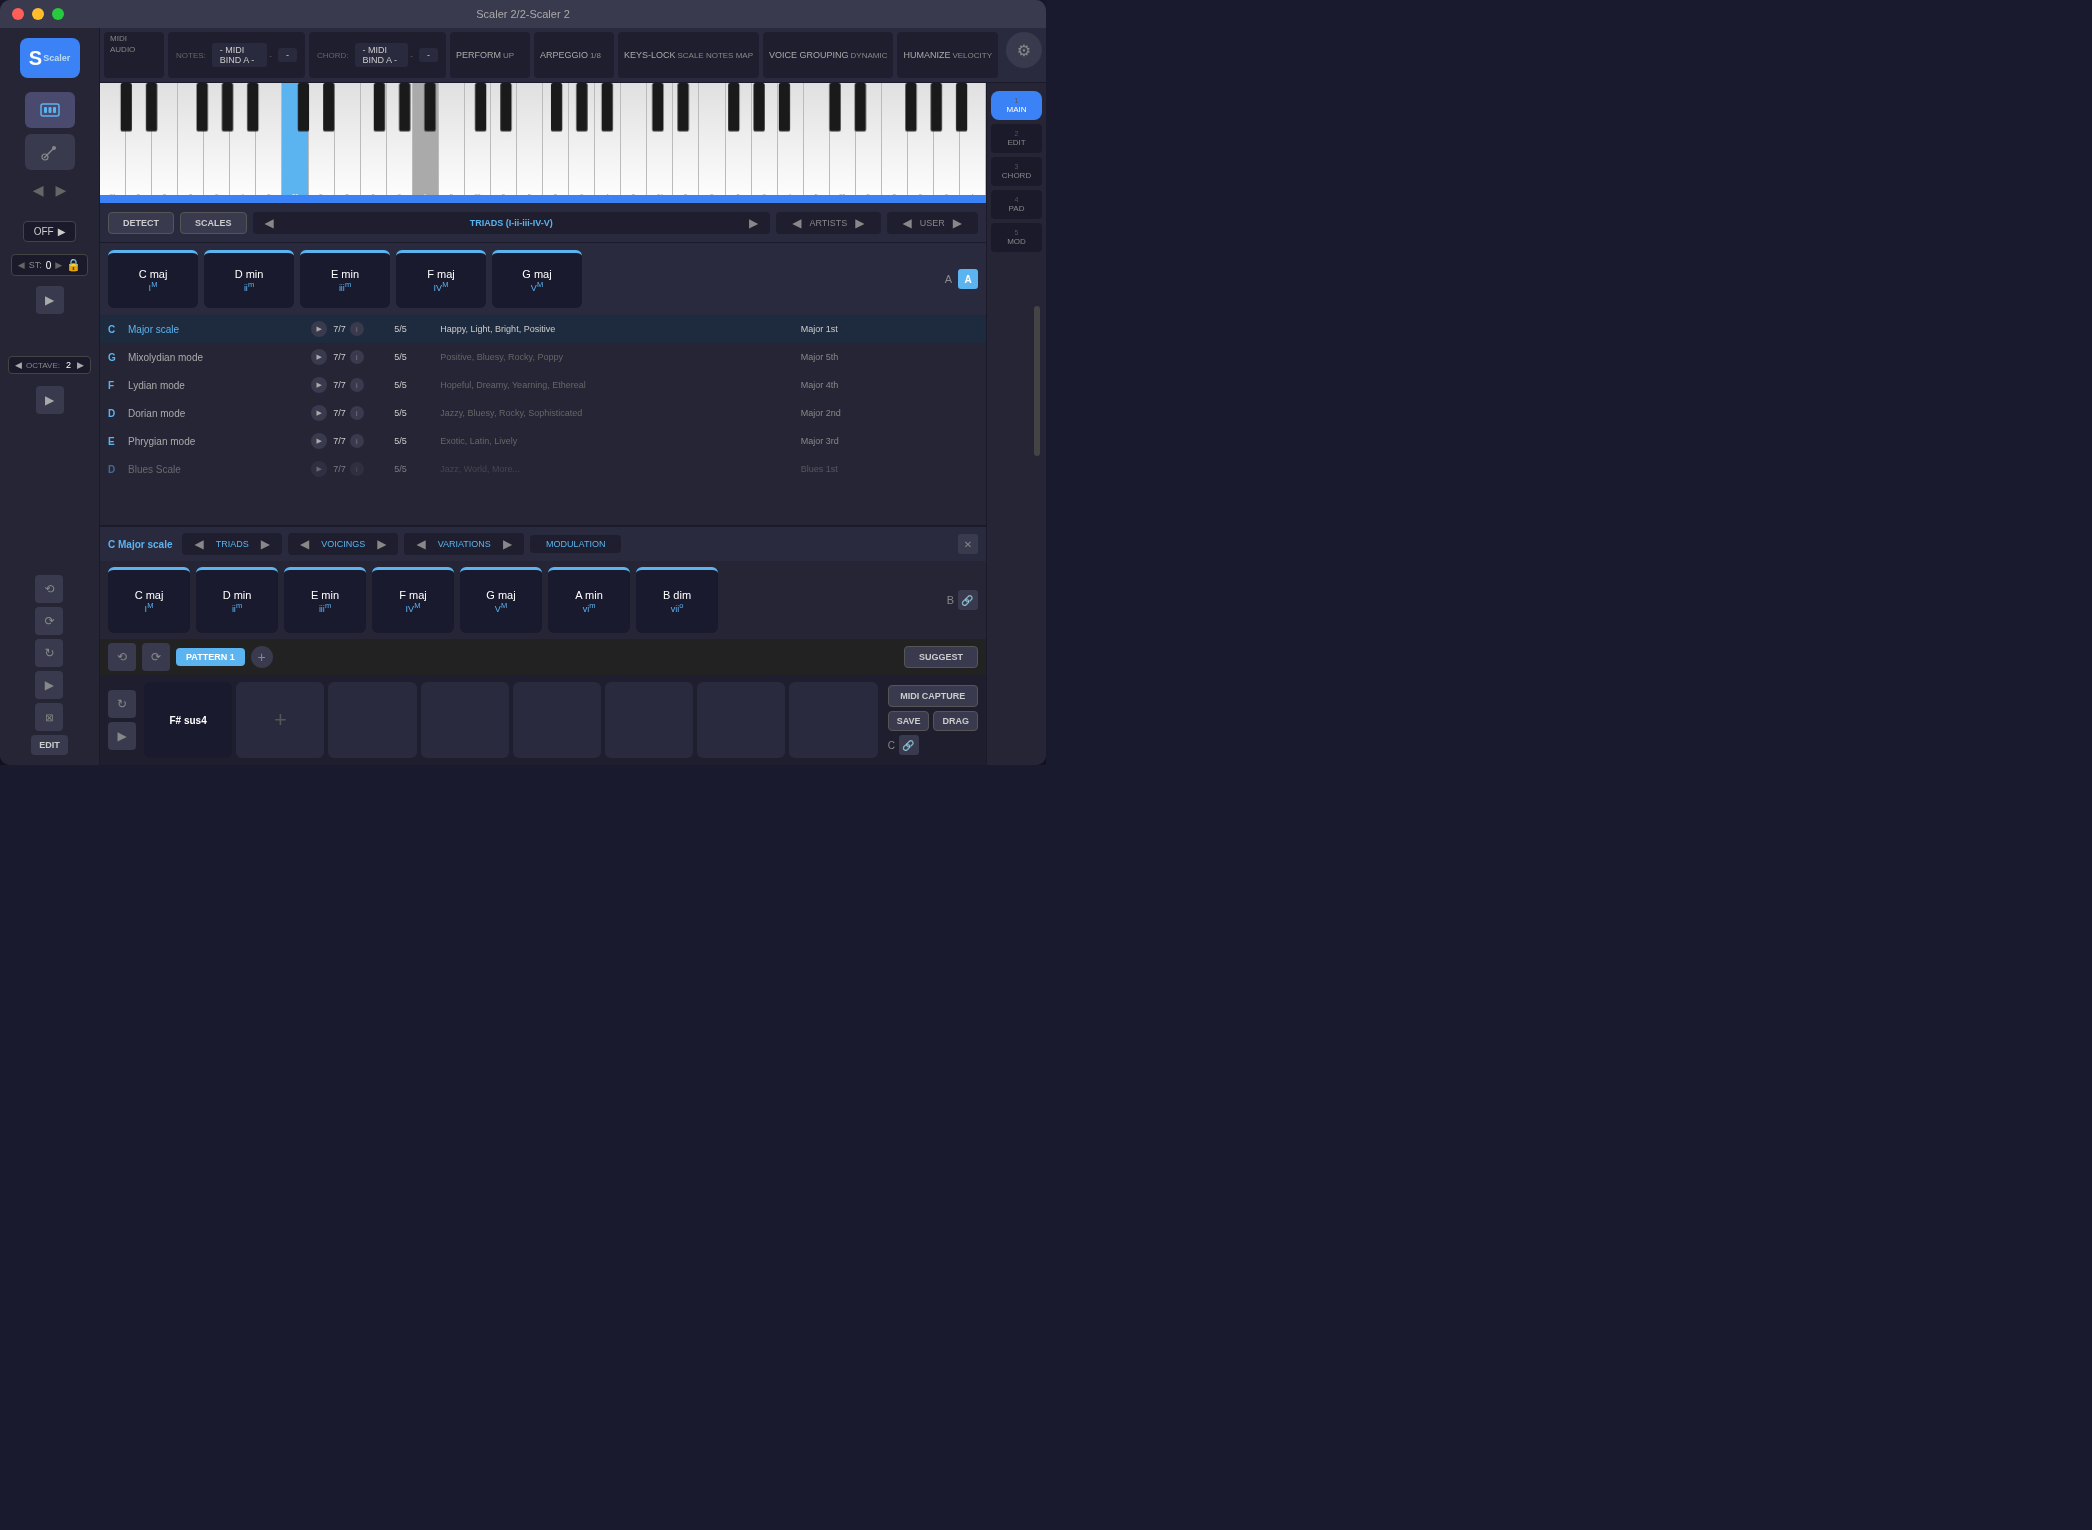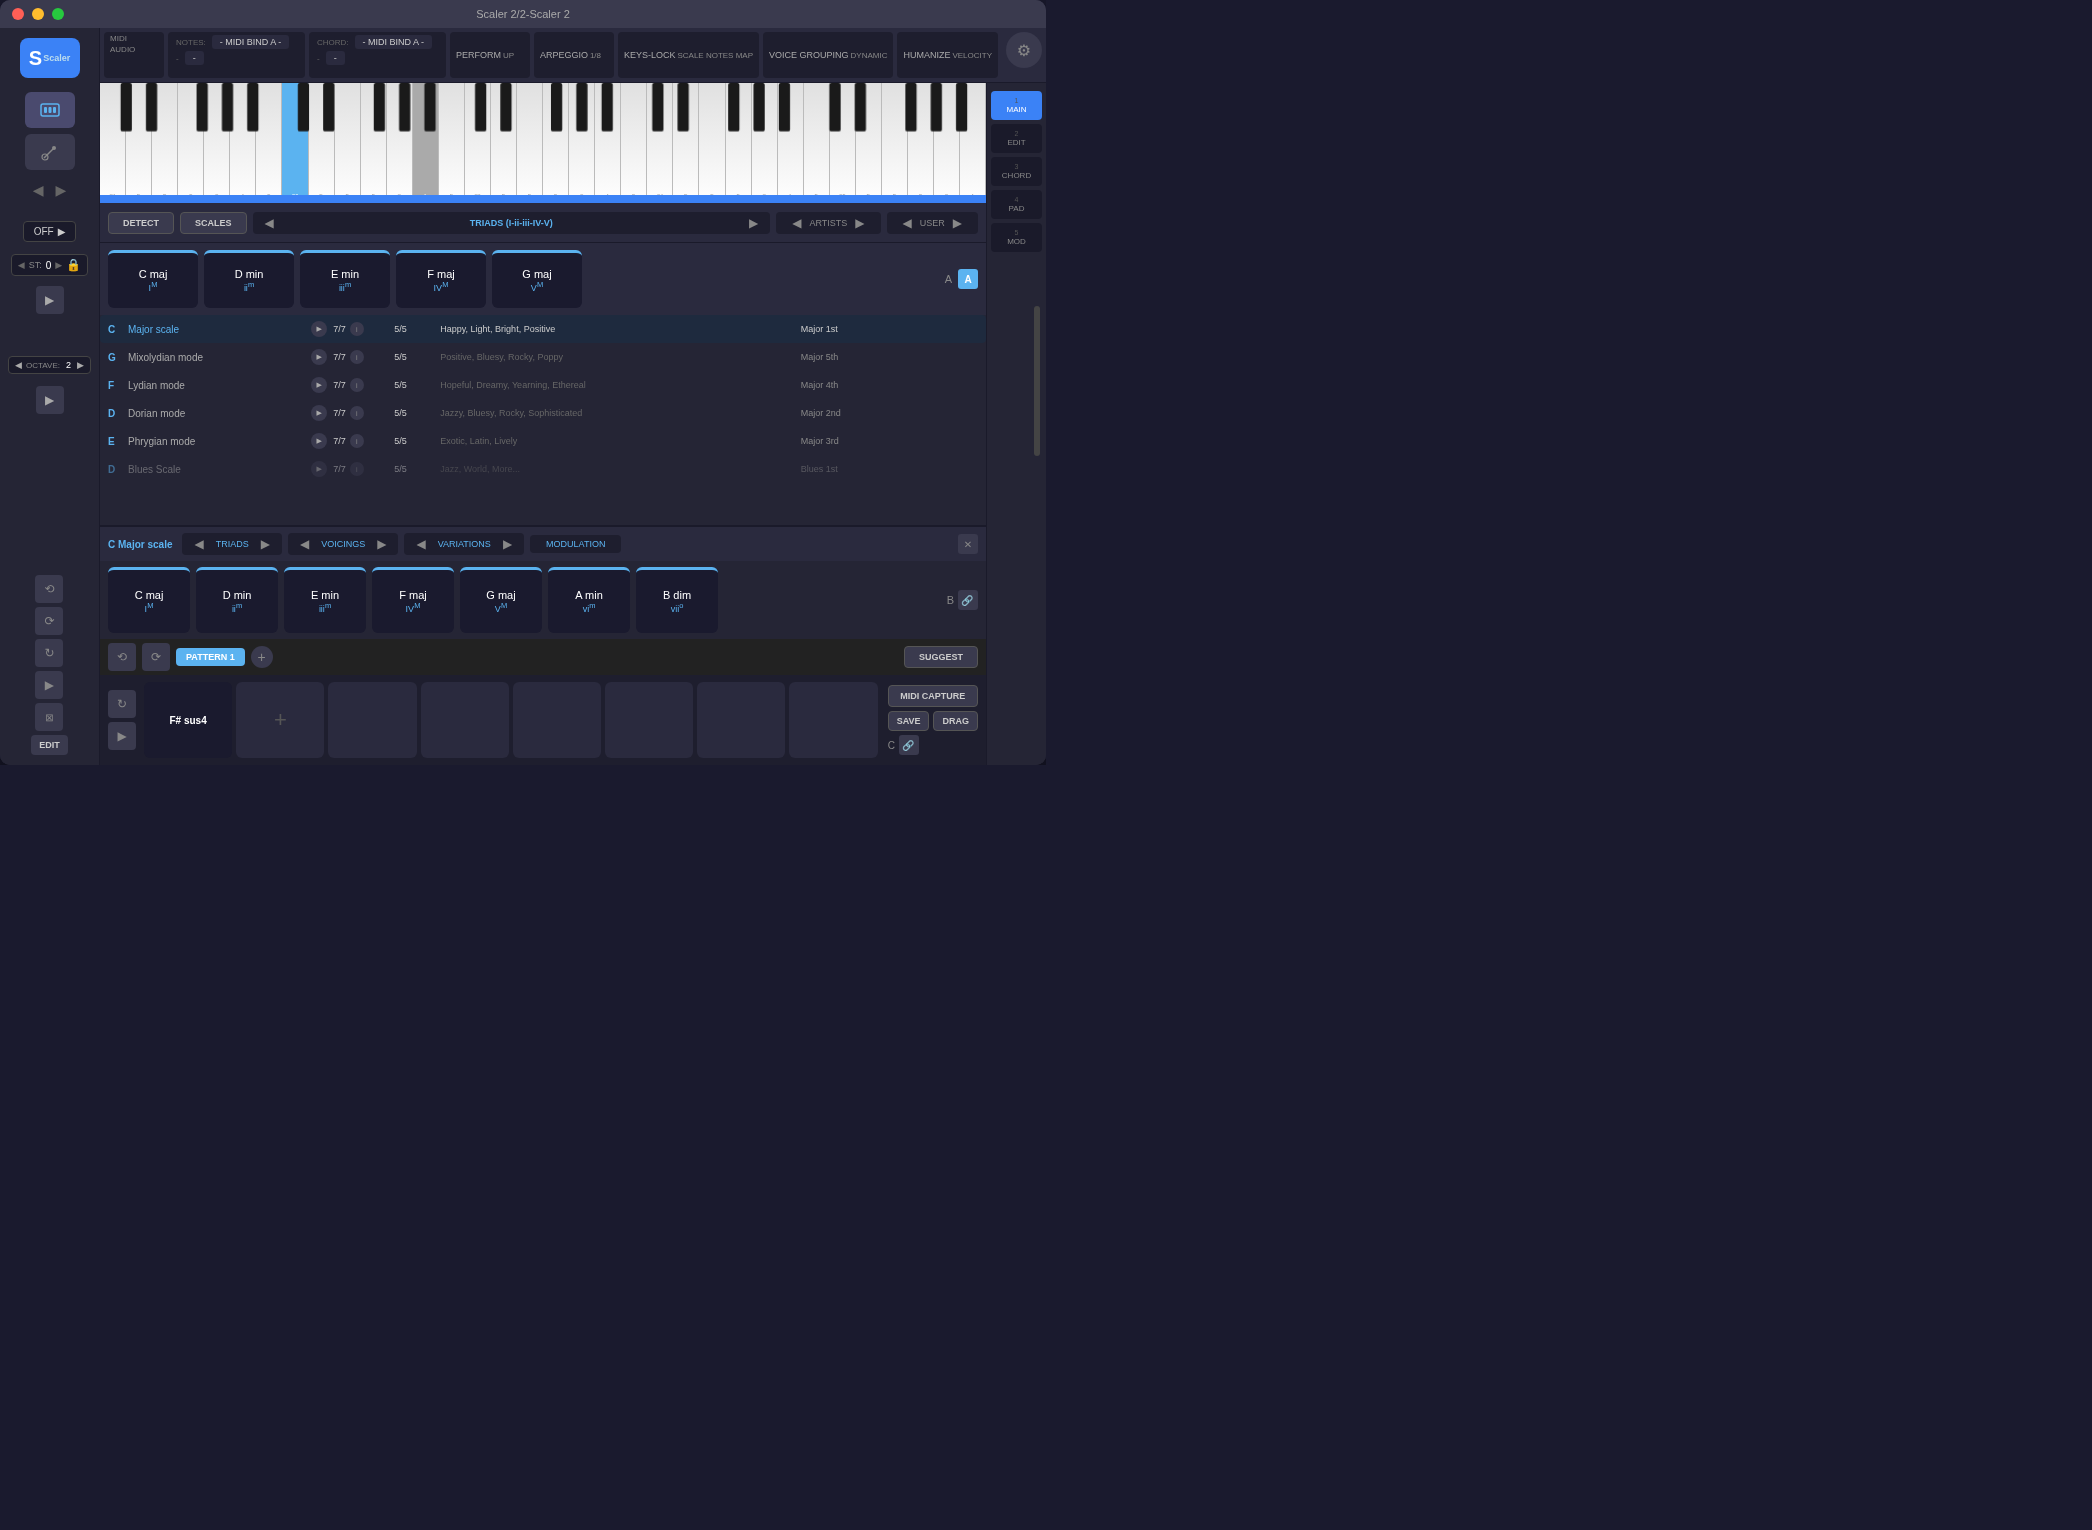--- a/index.html
+++ b/index.html
@@ -135,21 +135,21 @@
       padding: 2px 6px;
       min-width: 60px;
     }
     .top-label {
       color: #888; font-size: 8px; text-transform: uppercase;
     }
     .bind-control {
       background: #1e1e2e;
       border-radius: 4px;
       padding: 3px 8px;
-      display: flex; flex-direction: column; gap: 2px;
+      display: flex; flex-direction: row; gap: 2px;
       flex: 1;
     }
     .bind-row {
       display: flex; align-items: center; gap: 6px;
     }
     .bind-label { color: #666; font-size: 8px; }
     .bind-val {
       color: #ccc; font-size: 9px;
       background: #2a2a3e;
       padding: 2px 8px;
@@ -185,21 +185,21 @@
     }
     .r-tab {
       background: #1a1a2a;
       border-radius: 4px;
       padding: 6px 4px;
       color: #888;
       font-size: 8px;
       text-align: center;
       cursor: pointer;
     }
-    .r-tab.active { background: #3b82f6; color: white; }
+    .r-tab.active { background: #3b82f6; color: white; border-radius: 8px; }
     .r-tab-num { color: #555; font-size: 7px; display: block; margin-bottom: 1px; }
     
     .keyboard-area {
       height: 120px;
       background: #222;
       position: relative;
       overflow: hidden;
       flex-shrink: 0;
     }
     .blue-bar {

